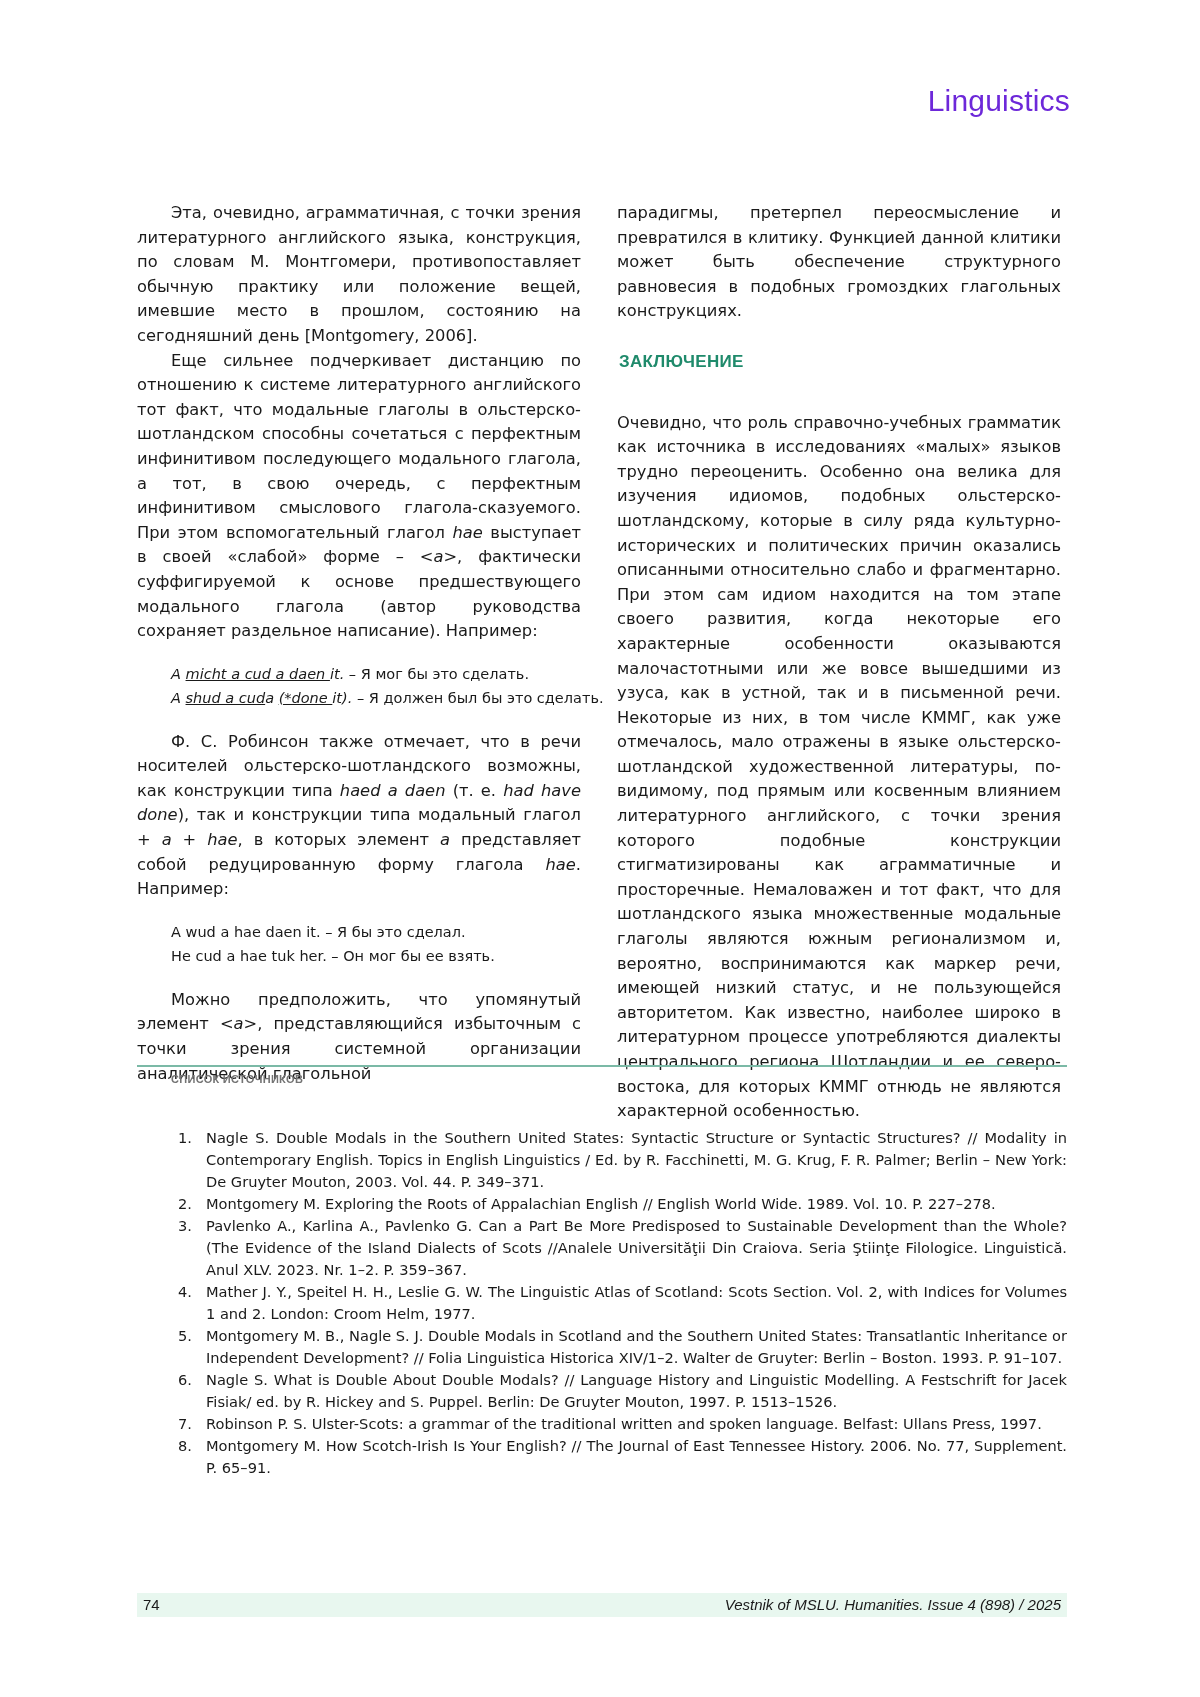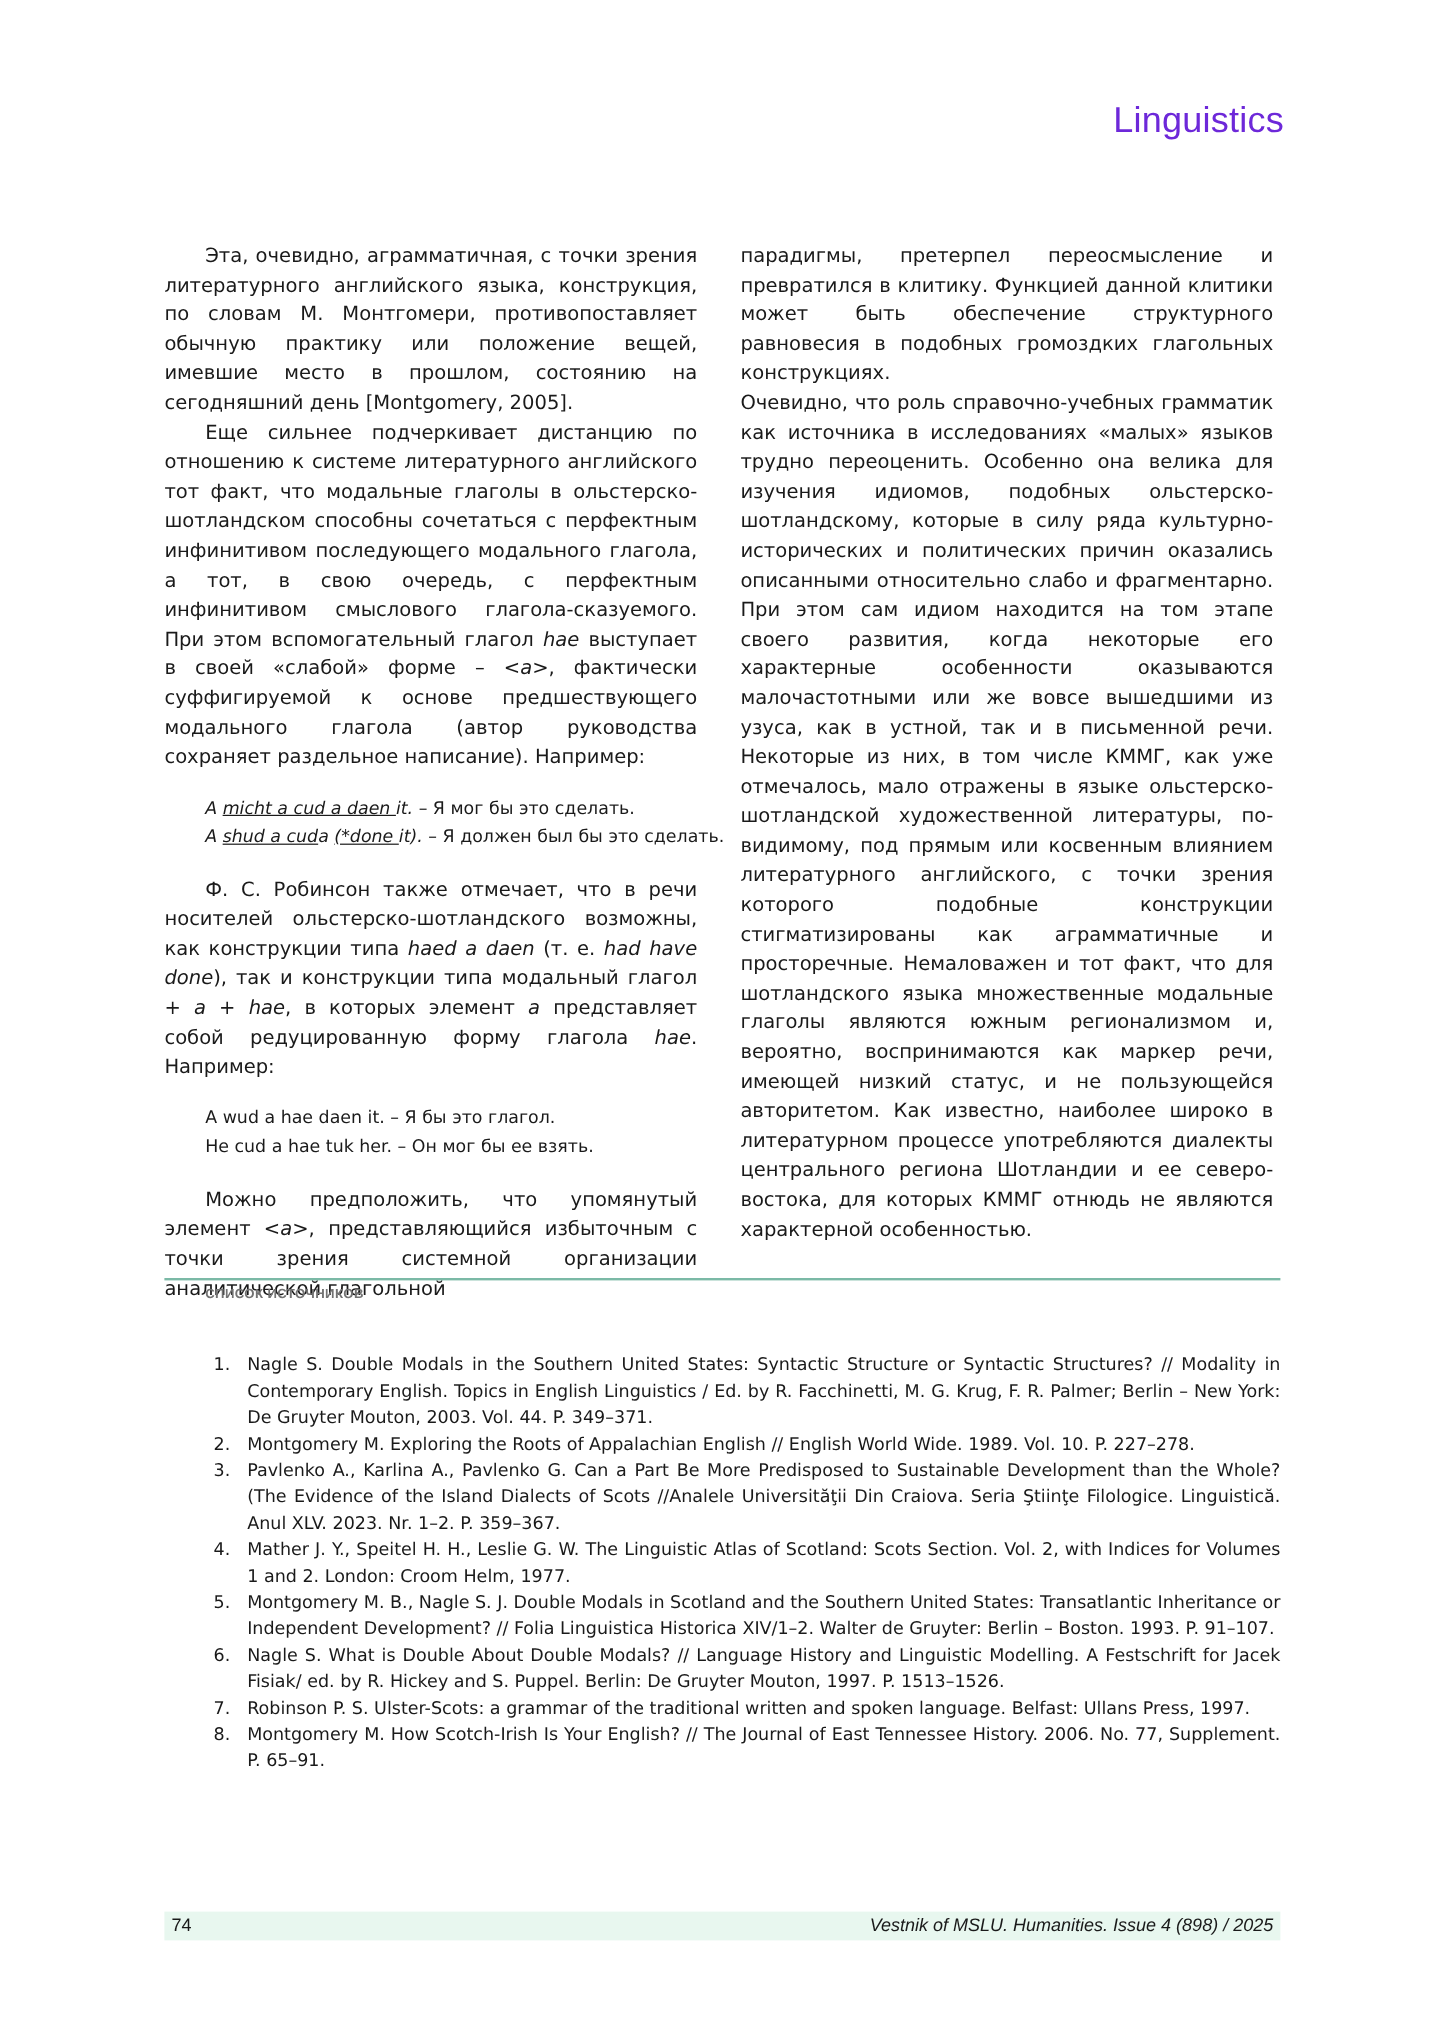--- a/index.html
+++ b/index.html
@@ -34,40 +34,41 @@
                       font-family: "Liberation Sans", sans-serif; }
   .footer .journal { position: absolute; right: 6px; top: 3px; font-size: 15px; font-style: italic;
                      font-family: "Liberation Sans", sans-serif; }
 </style>
 </head>
 <body>
 
 <div class="running-head">Linguistics</div>
 
 <div class="col col-left">
-  <p>Эта, очевидно, аграмматичная, с точки зрения литературного английского языка, конструкция, по словам М. Монтгомери, противопоставляет обычную практику или положение вещей, имевшие место в прошлом, состоянию на сегодняшний день [Montgomery, 2005].</p>
+  <p>Эта, очевидно, аграмматичная, с точки зрения литературного английского языка, конструкция, по словам М. Монтгомери, противопоставляет обычную практику или положение вещей, имевшие место в прошлом, состоянию на сегодняшний день [Montgomery, 2006].</p>
   <p><span>Еще сильнее подчеркивает дистанцию по отношению к системе литературного английского тот факт, что модальные глаголы в ольстерско-шотландском способны сочетаться с перфектным инфинитивом последующего модального глагола, а тот, в свою очередь, с перфектным инфинитивом смыслового глагола-сказуемого. При этом вспомогательный глагол </span><i>hae</i><span> выступает в своей «слабой» форме – &lt;</span><i>a</i><span>&gt;, фактически суффигируемой к основе предшествующего модального глагола (автор руководства сохраняет раздельное написание). Например:</span></p>
 
   <div class="examples">
     <div><i><span>A </span><u>micht a cud a daen </u><span>it.</span></i><span> – Я мог бы это сделать.</span></div>
     <div><i><span>A </span><u>shud a cud</u><span>a </span><u>(*done </u><span>it).</span></i><span> – Я должен был бы это сделать.</span></div>
   </div>
 
   <p><span>Ф. С. Робинсон также отмечает, что в речи носителей ольстерско-шотландского возможны, как конструкции типа </span><i>haed a daen</i><span> (т. е. </span><i>had have done</i><span>), так и конструкции типа модальный глагол + </span><i>a</i><span> + </span><i>hae</i><span>, в которых элемент </span><i>a</i><span> представляет собой редуцированную форму глагола </span><i>hae</i><span>. Например:</span></p>
 
   <div class="examples">
-    <div>A wud a hae daen it. – Я бы это глагол.</div>
+    <div>A wud a hae daen it. – Я бы это сделал.</div>
     <div>He cud a hae tuk her. – Он мог бы ее взять.</div>
   </div>
 
   <p><span>Можно предположить, что упомянутый элемент &lt;</span><i>a</i><span>&gt;, представляющийся избыточным с точки зрения системной организации аналитической глагольной</span></p>
 </div>
 
 <div class="col col-right">
   <p class="noindent">парадигмы, претерпел переосмысление и превратился в клитику. Функцией данной клитики может быть обеспечение структурного равновесия в подобных громоздких глагольных конструкциях.</p>
+  <div class="sec-head">ЗАКЛЮЧЕНИЕ</div>
   <p class="noindent">Очевидно, что роль справочно-учебных грамматик как источника в исследованиях «малых» языков трудно переоценить. Особенно она велика для изучения идиомов, подобных ольстерско-шотландскому, которые в силу ряда культурно-исторических и политических причин оказались описанными относительно слабо и фрагментарно. При этом сам идиом находится на том этапе своего развития, когда некоторые его характерные особенности оказываются малочастотными или же вовсе вышедшими из узуса, как в устной, так и в письменной речи. Некоторые из них, в том числе КММГ, как уже отмечалось, мало отражены в языке ольстерско-шотландской художественной литературы, по-видимому, под прямым или косвенным влиянием литературного английского, с точки зрения которого подобные конструкции стигматизированы как аграмматичные и просторечные. Немаловажен и тот факт, что для шотландского языка множественные модальные глаголы являются южным регионализмом и, вероятно, воспринимаются как маркер речи, имеющей низкий статус, и не пользующейся авторитетом. Как известно, наиболее широко в литературном процессе употребляются диалекты центрального региона Шотландии и ее северо-востока, для которых КММГ отнюдь не являются характерной особенностью.</p>
 </div>
 
 <div class="rule"></div>
 <div class="refs-head">СПИСОК ИСТОЧНИКОВ</div>
 
 <ol class="refs">
   <li><span class="num">1.</span><span>Nagle S. Double Modals in the Southern United States: Syntactic Structure or Syntactic Structures? // Modality in Contemporary English. Topics in English Linguistics / Ed. by R. Facchinetti, M. G. Krug, F. R. Palmer; Berlin – New York: De Gruyter Mouton, 2003. Vol. 44. P. 349–371.</span></li>
   <li><span class="num">2.</span><span>Montgomery M. Exploring the Roots of Appalachian English // English World Wide. 1989. Vol. 10. P. 227–278.</span></li>
   <li><span class="num">3.</span><span>Pavlenko A., Karlina A., Pavlenko G. Can a Part Be More Predisposed to Sustainable Development than the Whole? (The Evidence of the Island Dialects of Scots //Analele Universităţii Din Craiova. Seria Ştiinţe Filologice. Linguistică. Anul XLV. 2023. Nr. 1–2. P. 359–367.</span></li>

